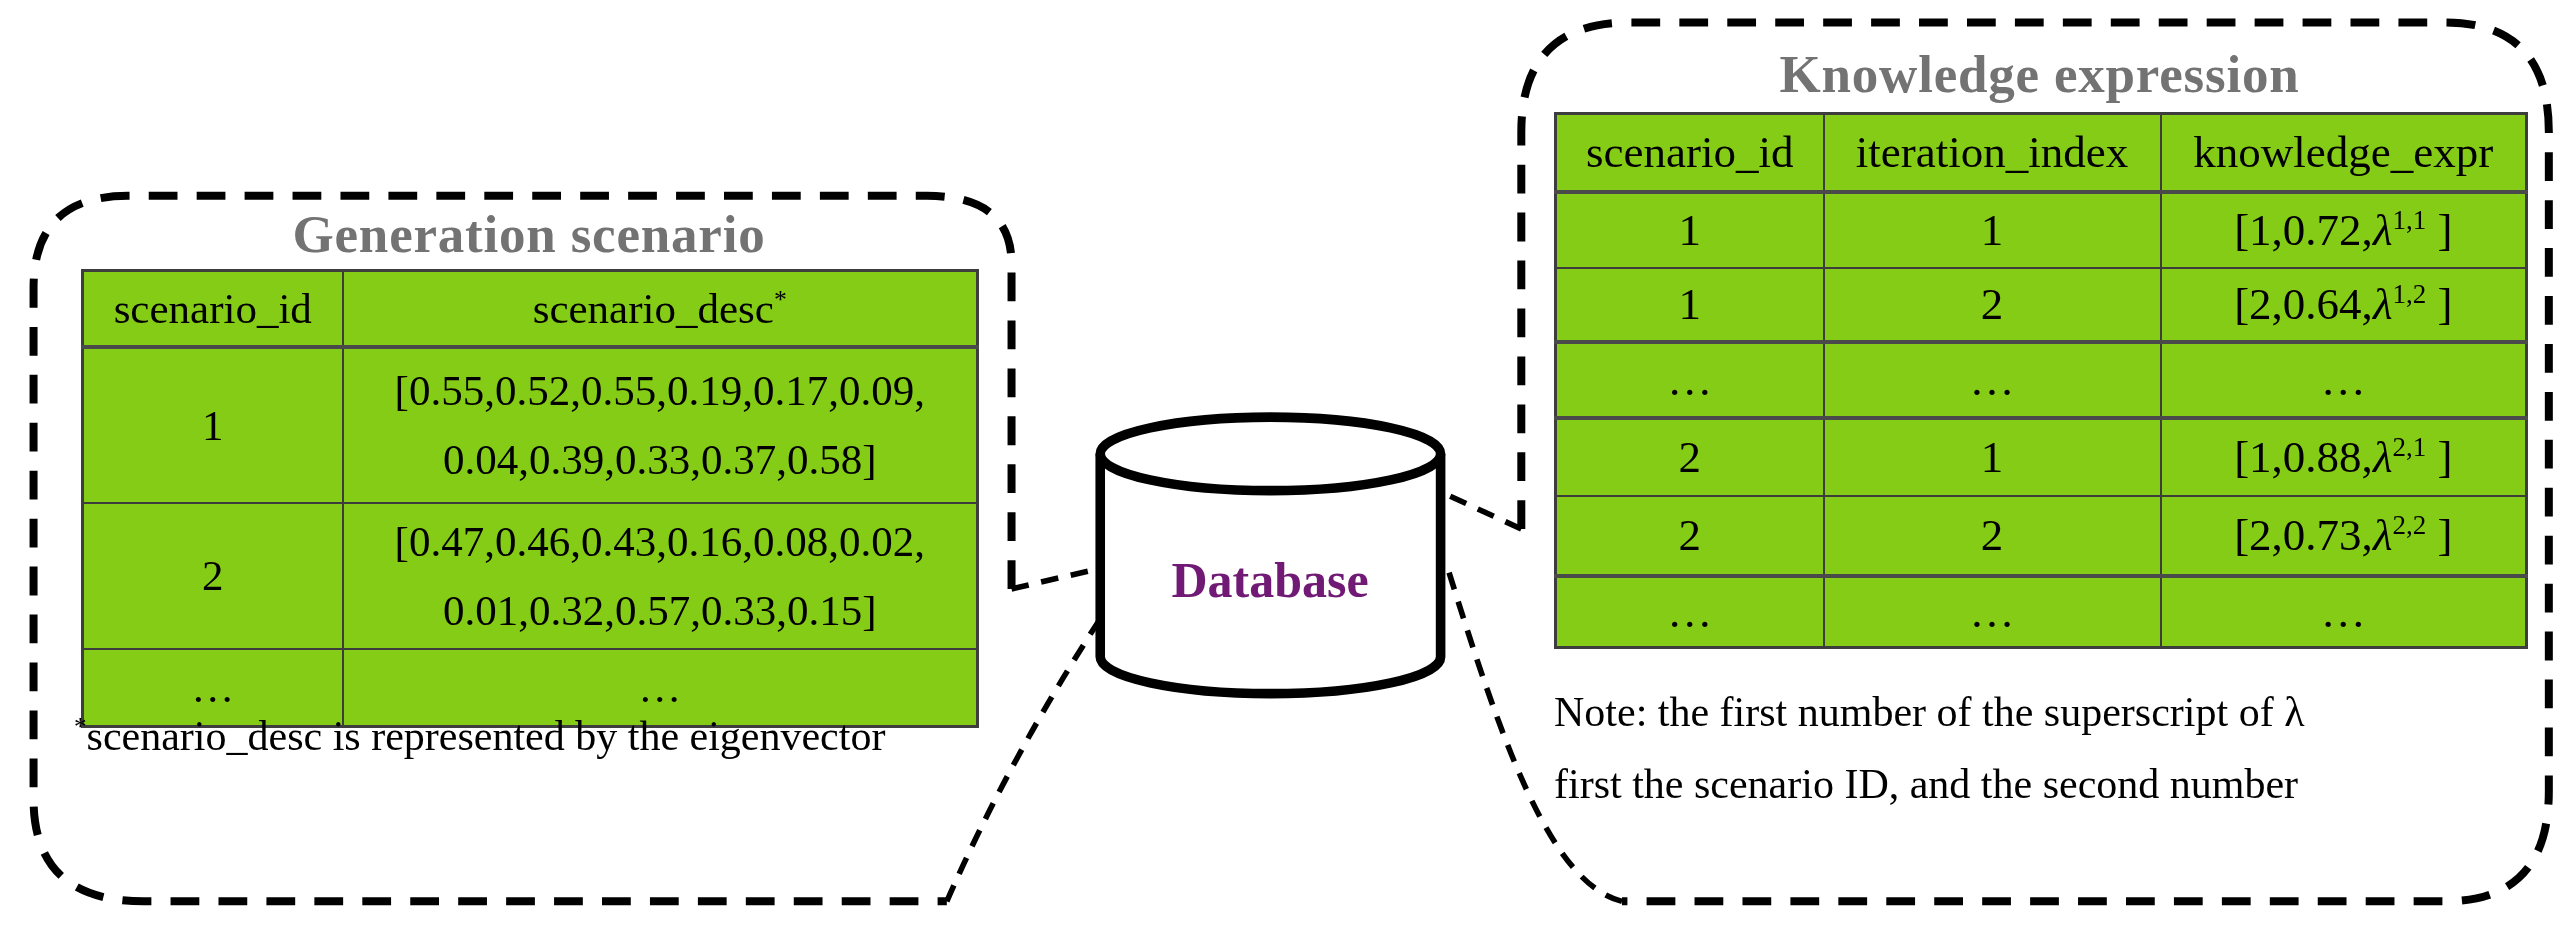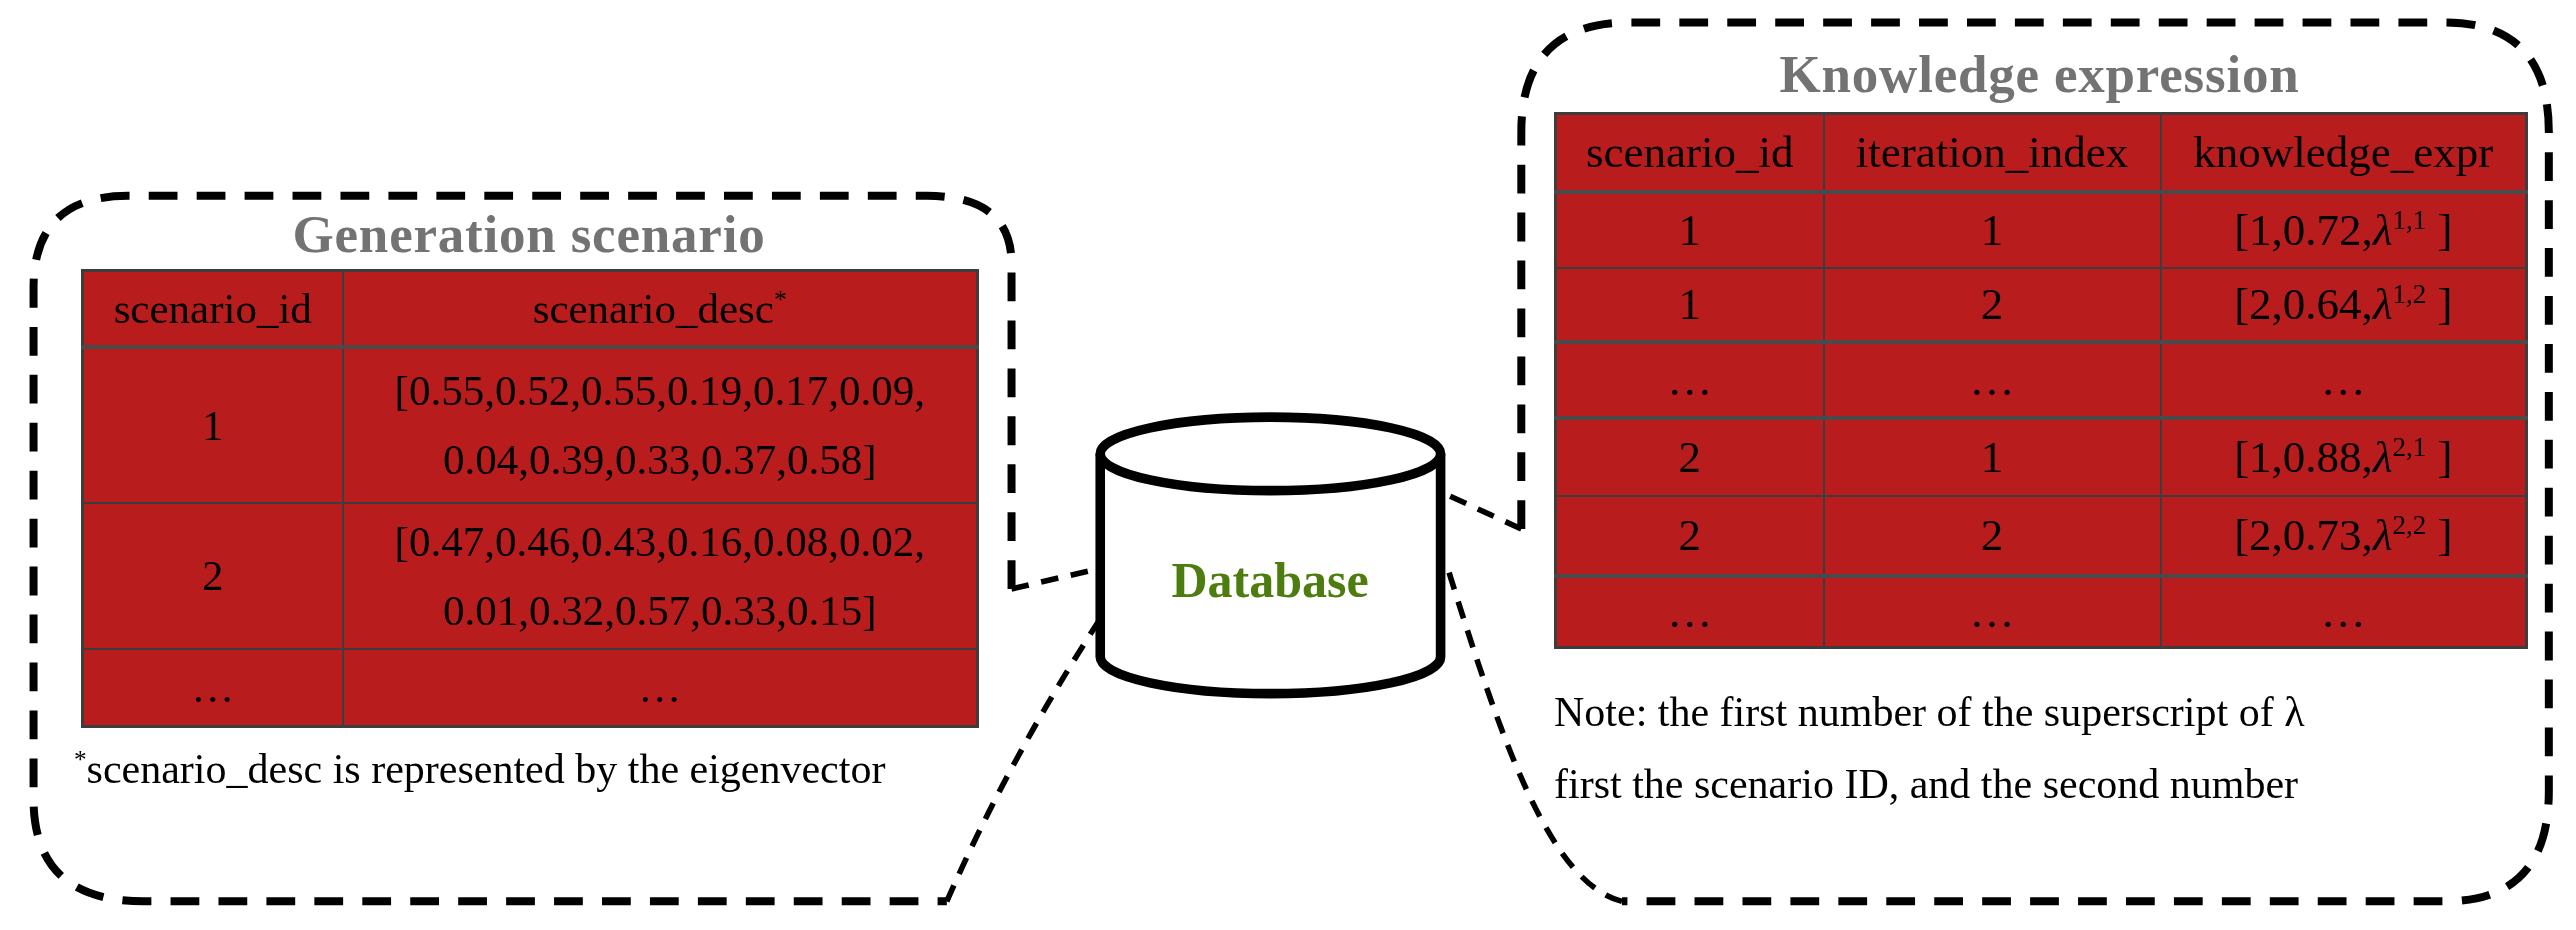--- a/index.html
+++ b/index.html
@@ -2,24 +2,24 @@
 <html style="font-size:12.8px"><head>
 <meta charset="utf-8">
 <style>
   html,body{margin:0;padding:0;background:#fff;}
   #page{position:relative;width:2576px;height:931px;background:#ffffff;overflow:hidden;
         font-family:"Liberation Serif", serif;color:#000;}
   #diagram-svg{position:absolute;left:0;top:0;z-index:0;}
 
   .bubble-title{position:absolute;z-index:1;font-weight:bold;font-size:53px;text-align:center;
                 letter-spacing:0.8px;color:#737373;}
-  .db-label{position:absolute;z-index:1;font-weight:bold;font-size:50px;text-align:center;color:#4d7c0f;}
+  .db-label{position:absolute;z-index:1;font-weight:bold;font-size:50px;text-align:center;color:#701a75;}
 
   table.tbl{position:absolute;z-index:1;border-collapse:collapse;table-layout:fixed;
-            background:#b91c1c;font-size:43px;}
+            background:#84cc16;font-size:43px;}
   table.tbl td{border:2.4px solid #3d3d3d;text-align:center;vertical-align:middle;
                padding:0 6.4px;overflow:hidden;}
   table.tbl tr.hdr td{border-bottom:4.8px solid #4a4a4a;}
   table.tbl{border:3.2px solid #3d3d3d;}
   tr.thicksep td{border-bottom:4px solid #4a4a4a;}
   .vline{display:block;line-height:69px;}
   .vline:empty{display:none;}
   .lam{font-style:italic;}
   .lam:empty, .lsup:empty{display:none;}
   sup{font-size:0.6em;vertical-align:super;line-height:0;}
@@ -83,21 +83,21 @@
       <tr style="height:78px">
         <td>…</td>
         <td>
           <span class="vline">…</span>
 
         </td>
       </tr>
     </tbody>
   </table>
 
-  <div class="foot-block" style="left:74px;top:736px;">
+  <div class="foot-block" style="left:74px;top:703px;">
     <span class="note-line"><sup>*</sup><span>scenario_desc is represented by the eigenvector</span></span>
   </div>
 
   <div class="db-label" style="left:1100px;top:551px;width:340px;">Database</div>
 
   <div class="bubble-title" style="left:1554px;top:44px;width:971px;">Knowledge expression</div>
 
   <table class="tbl" style="left:1554px;top:112px;width:971px;font-size:45px;">
     <colgroup>
         <col style="width:268px">

